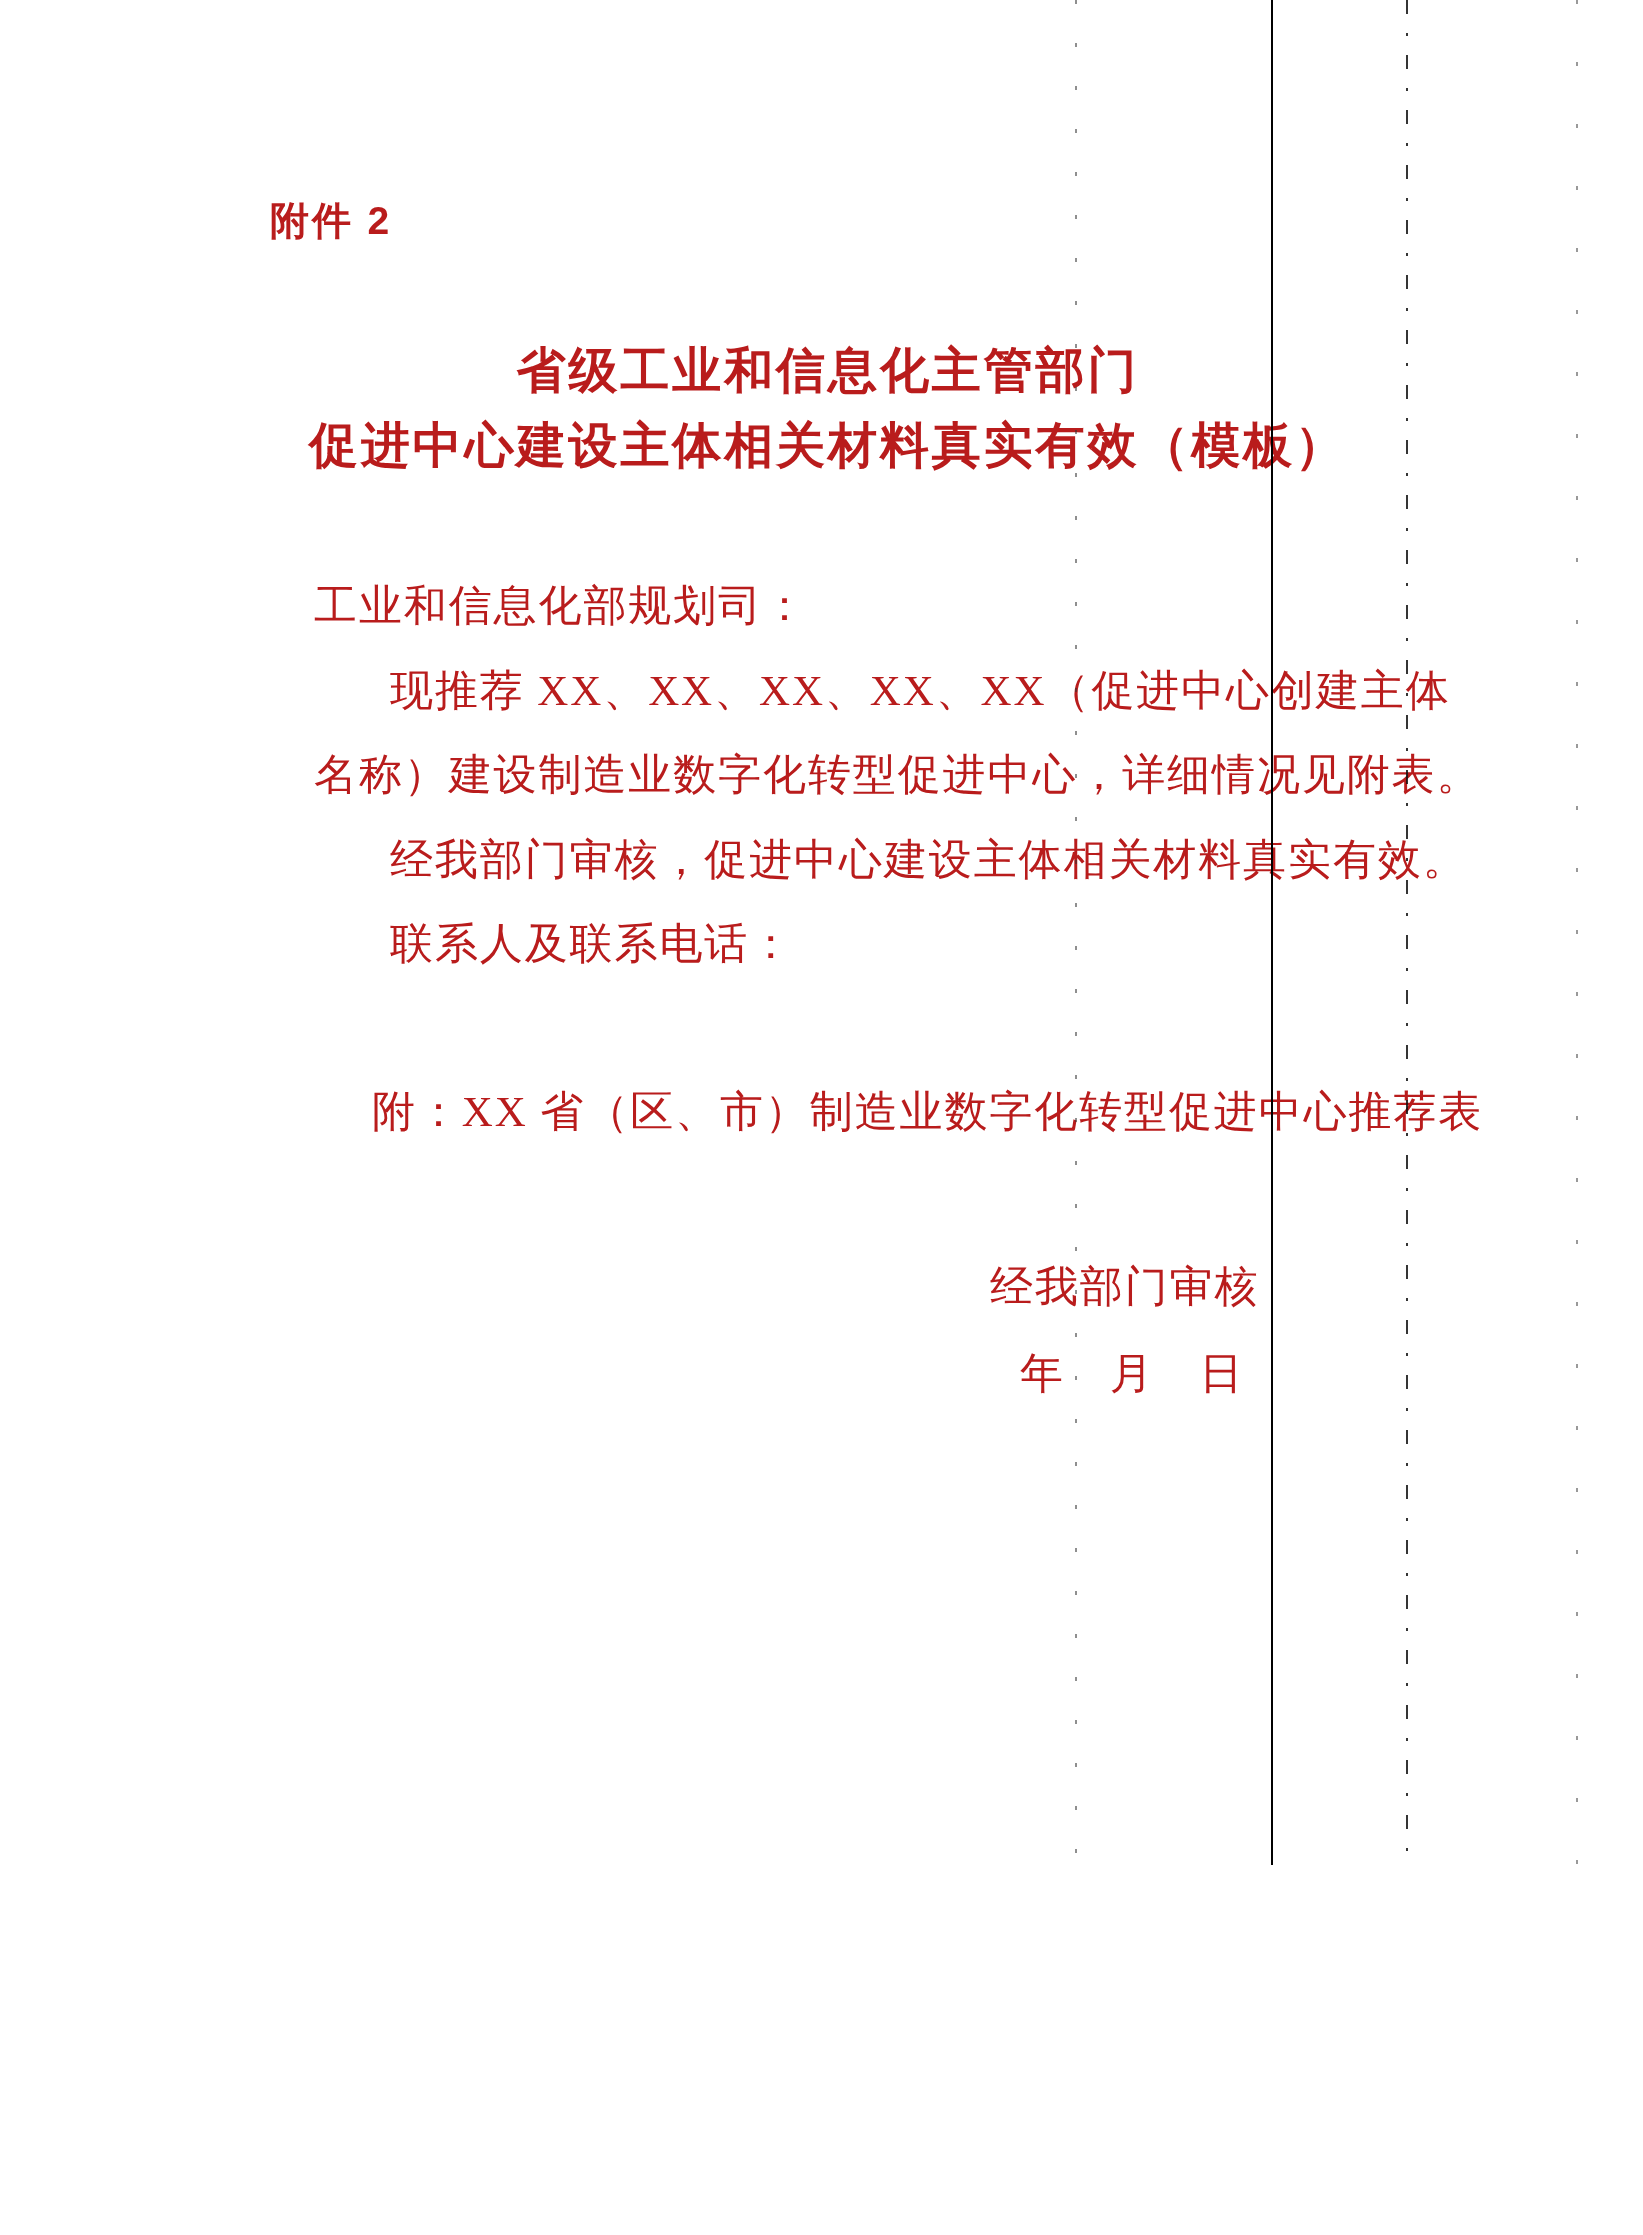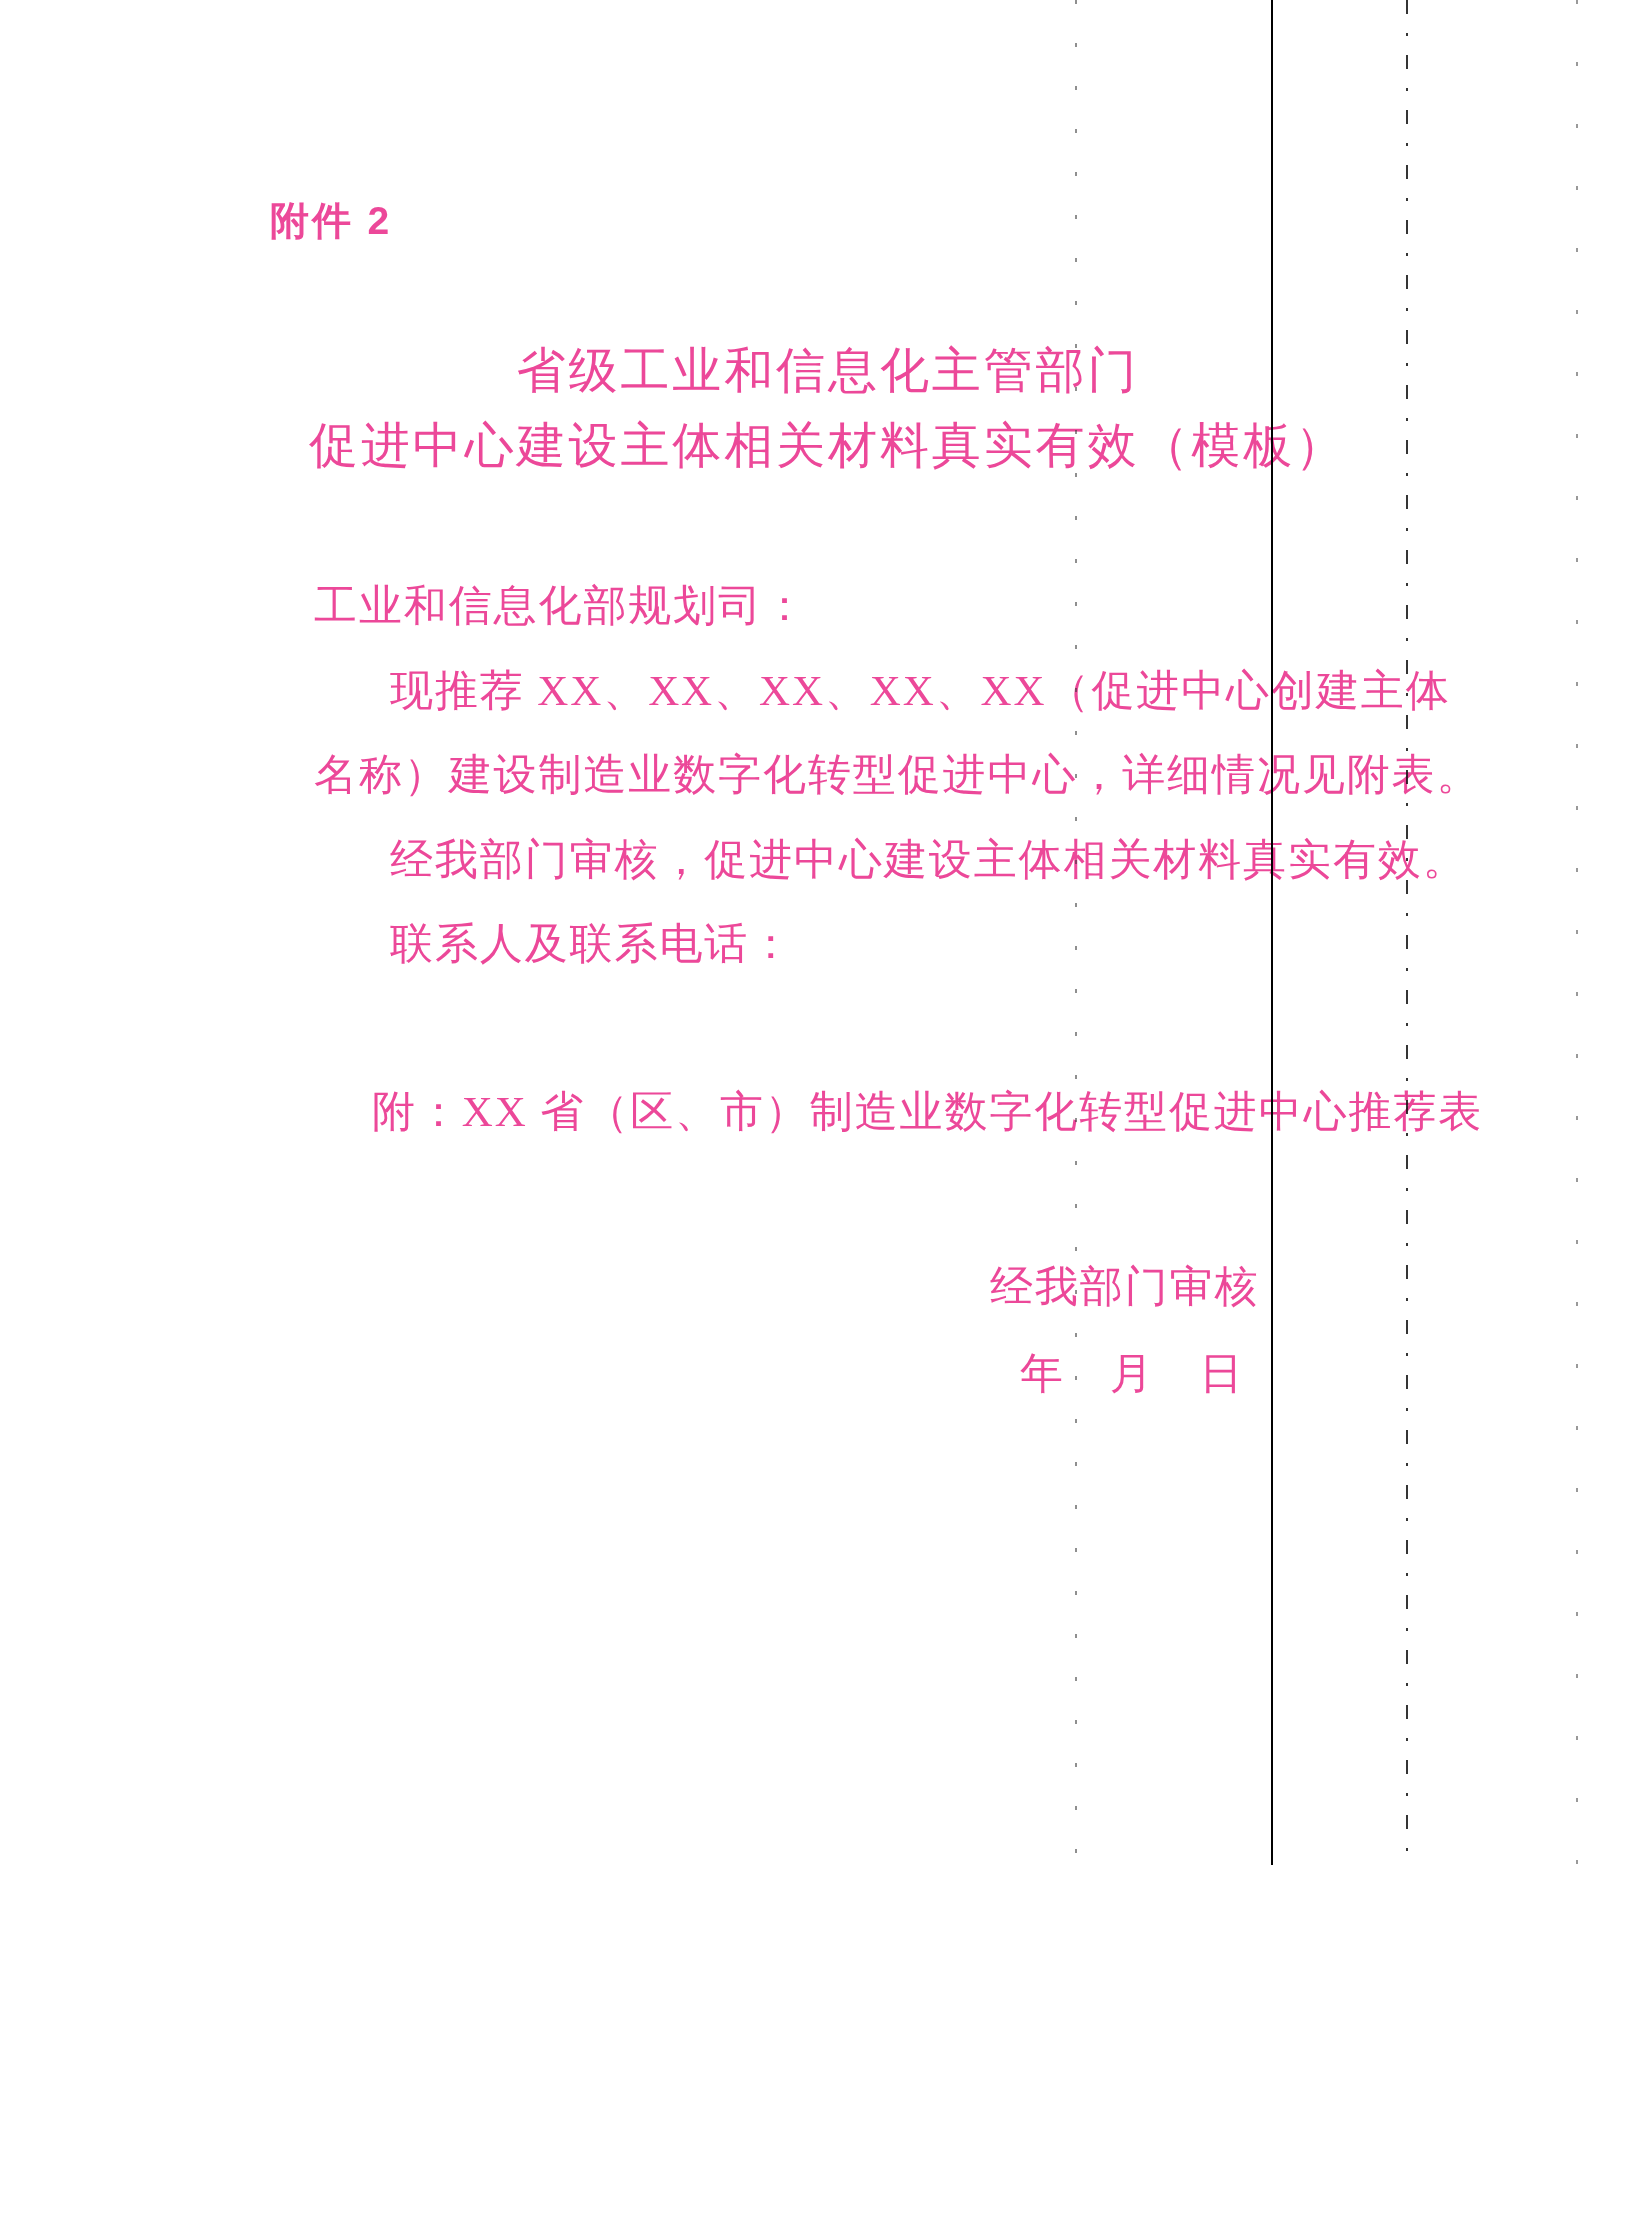--- a/index.html
+++ b/index.html
@@ -7,39 +7,39 @@
     padding: 0;
     background: #ffffff;
   }
   .page {
     position: relative;
     width: 1644px;
     height: 1865px;
     background: #ffffff;
     overflow: hidden;
     font-family: "Liberation Serif", "DejaVu Serif", serif;
-    color: #ec4899;
+    color: #b91c1c;
   }
   .abs { position: absolute; white-space: nowrap; }
 
   .attach-label {
     left: 270px;
     top: 194px;
     font-size: 39px;
     letter-spacing: 2.9px;
     font-family: "Liberation Sans", "DejaVu Sans", sans-serif;
     font-weight: 600;
   }
 
   .title-line {
     left: 12px;
     right: 0;
     text-align: center;
     font-family: "Liberation Sans", "DejaVu Sans", sans-serif;
-    font-weight: normal;
+    font-weight: bold;
     font-size: 49px;
     letter-spacing: 2.9px;
     line-height: 60px;
   }
   .title-line.l1 { top: 340px; }
   .title-line.l2 { top: 415px; }
 
   .body-line {
     font-size: 43px;
     letter-spacing: 1.9px;

